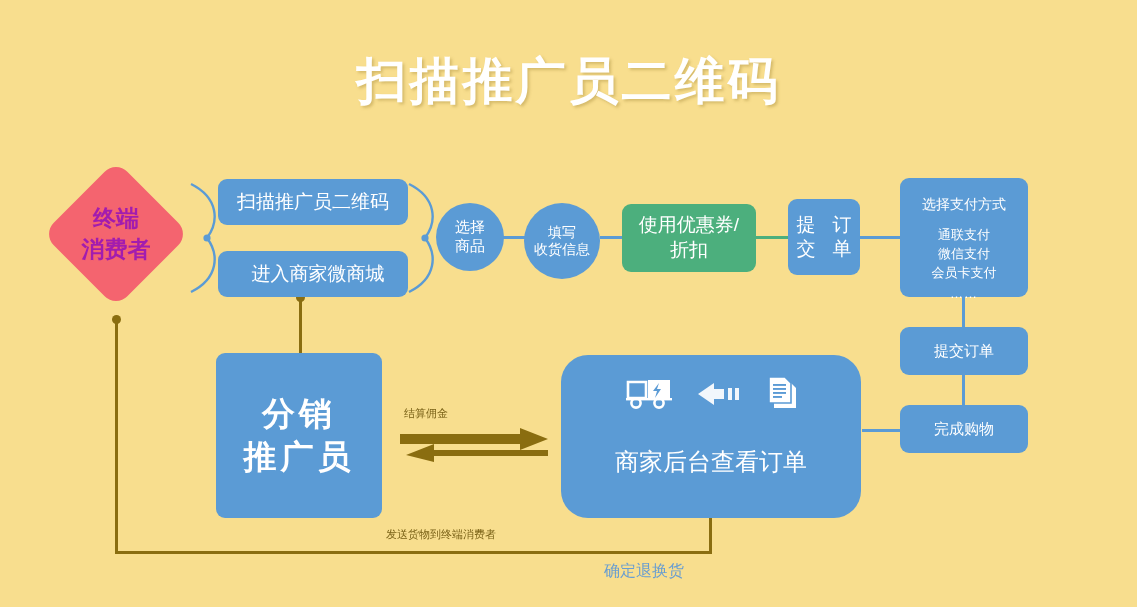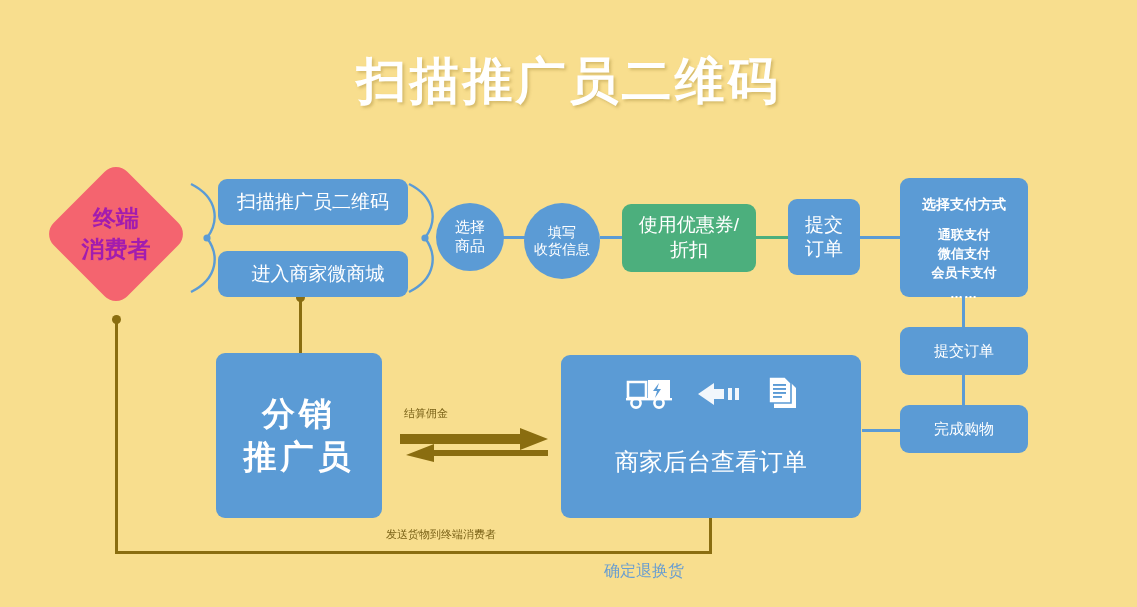--- a/index.html
+++ b/index.html
@@ -123,21 +123,20 @@
     border-radius: 9px;
     color: #FFFFFF;
     box-sizing: border-box;
     display: flex;
     flex-direction: column;
     align-items: center;
     justify-content: flex-start;
     padding-top: 16px;
     font-size: 14px;
     line-height: 1.45;
-    font-weight: bold;
   }
   .pay-head { margin-bottom: 12px; font-size: 14px; }
   .pay-opt  { font-size: 13px; }
   .pay-ellipsis { font-size: 13px; letter-spacing: 1px; margin-top: 2px; }
 
   .icon-row {
     position: absolute;
     display: flex;
     align-items: center;
     justify-content: center;
@@ -205,21 +204,21 @@
   <div class="blue-circle" style="left:524px; top:203px; width:76px; height:76px; font-size:14px; flex-direction:column;">
     <span>填写</span>
     <span>收货信息</span>
   </div>
 
   <div class="green-box" style="left:622px; top:204px; width:134px; height:68px; font-size:19px; flex-direction:column;">
     <span>使用优惠券/</span>
     <span>折扣</span>
   </div>
 
-  <div class="blue-box" style="left:788px; top:199px; width:72px; height:76px; font-size:19px; flex-direction:column;">
+  <div class="blue-box" style="left:788px; top:199px; width:72px; height:76px; font-size:19px; flex-direction:row;">
     <span>提交</span>
     <span>订单</span>
   </div>
 
   <div class="pay-box" style="left:900px; top:178px; width:128px; height:119px;">
     <div class="pay-head">选择支付方式</div>
     <div class="pay-opt">通联支付</div>
     <div class="pay-opt">微信支付</div>
     <div class="pay-opt">会员卡支付</div>
     <div class="pay-ellipsis">……</div>
@@ -237,21 +236,21 @@
     <span>分销</span>
     <span>推广员</span>
   </div>
 
   <div class="gold-label" style="left:404px; top:406px;">结算佣金</div>
   <svg class="abs" style="left:400px; top:428px; width:148px; height:34px;" viewBox="0 0 148 34">
     <polygon points="0,6 120,6 120,0 148,11 120,22 120,16 0,16" fill="#8A6D10"></polygon>
     <polygon points="148,22 34,22 34,16 6,27 34,34 34,28 148,28" fill="#8A6D10"></polygon>
   </svg>
 
-  <div class="blue-box" style="left:561px; top:355px; width:300px; height:163px; font-size:24px; flex-direction:column; padding-top:52px;">
+  <div class="blue-box" style="left:561px; top:355px; width:300px; height:163px; font-size:24px; flex-direction:column; padding-top:52px;border-radius:27px;">
     <span>商家后台查看订单</span>
   </div>
 
   <div class="icon-row" style="left:615px; top:374px; width:195px; height:40px;">
 
     <svg width="46" height="32" viewBox="0 0 46 32">
       <path d="M2 4 h18 v16 h-18 z" fill="none" stroke="#FFFFFF" stroke-width="2.6"></path>
       <path d="M22 2 h22 v20 h-22 z" fill="#FFFFFF"></path>
       <path d="M33 5 l-6 8 h4 l-2 7 6 -9 h-4 z" fill="#5B9BD5"></path>
       <circle cx="10" cy="25" r="4.6" fill="none" stroke="#FFFFFF" stroke-width="2.6"></circle>

